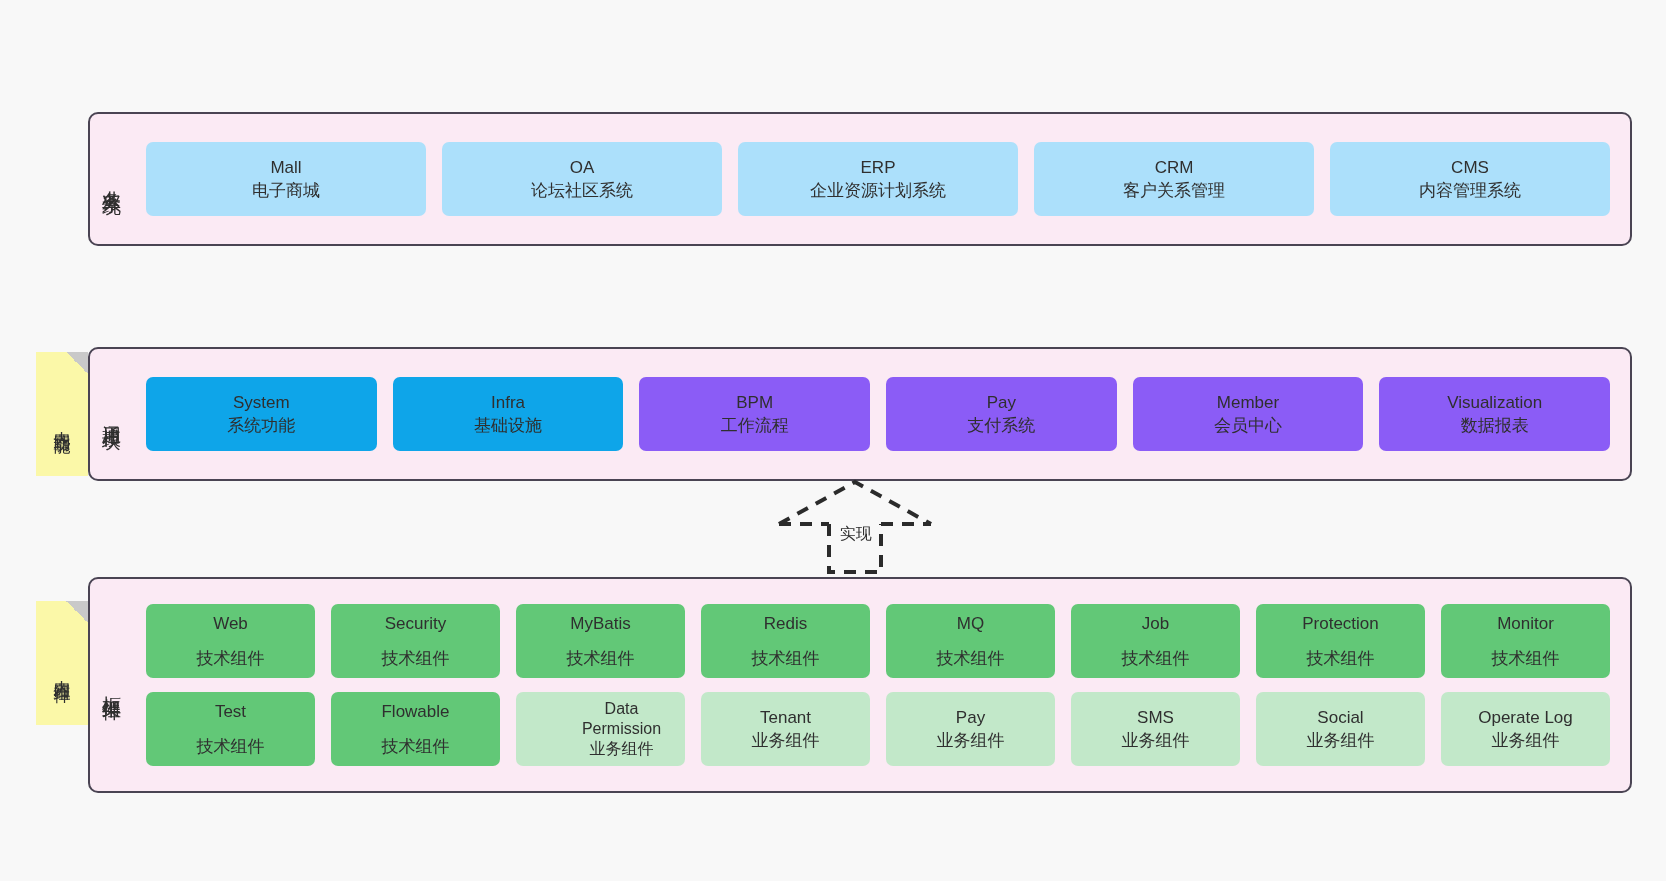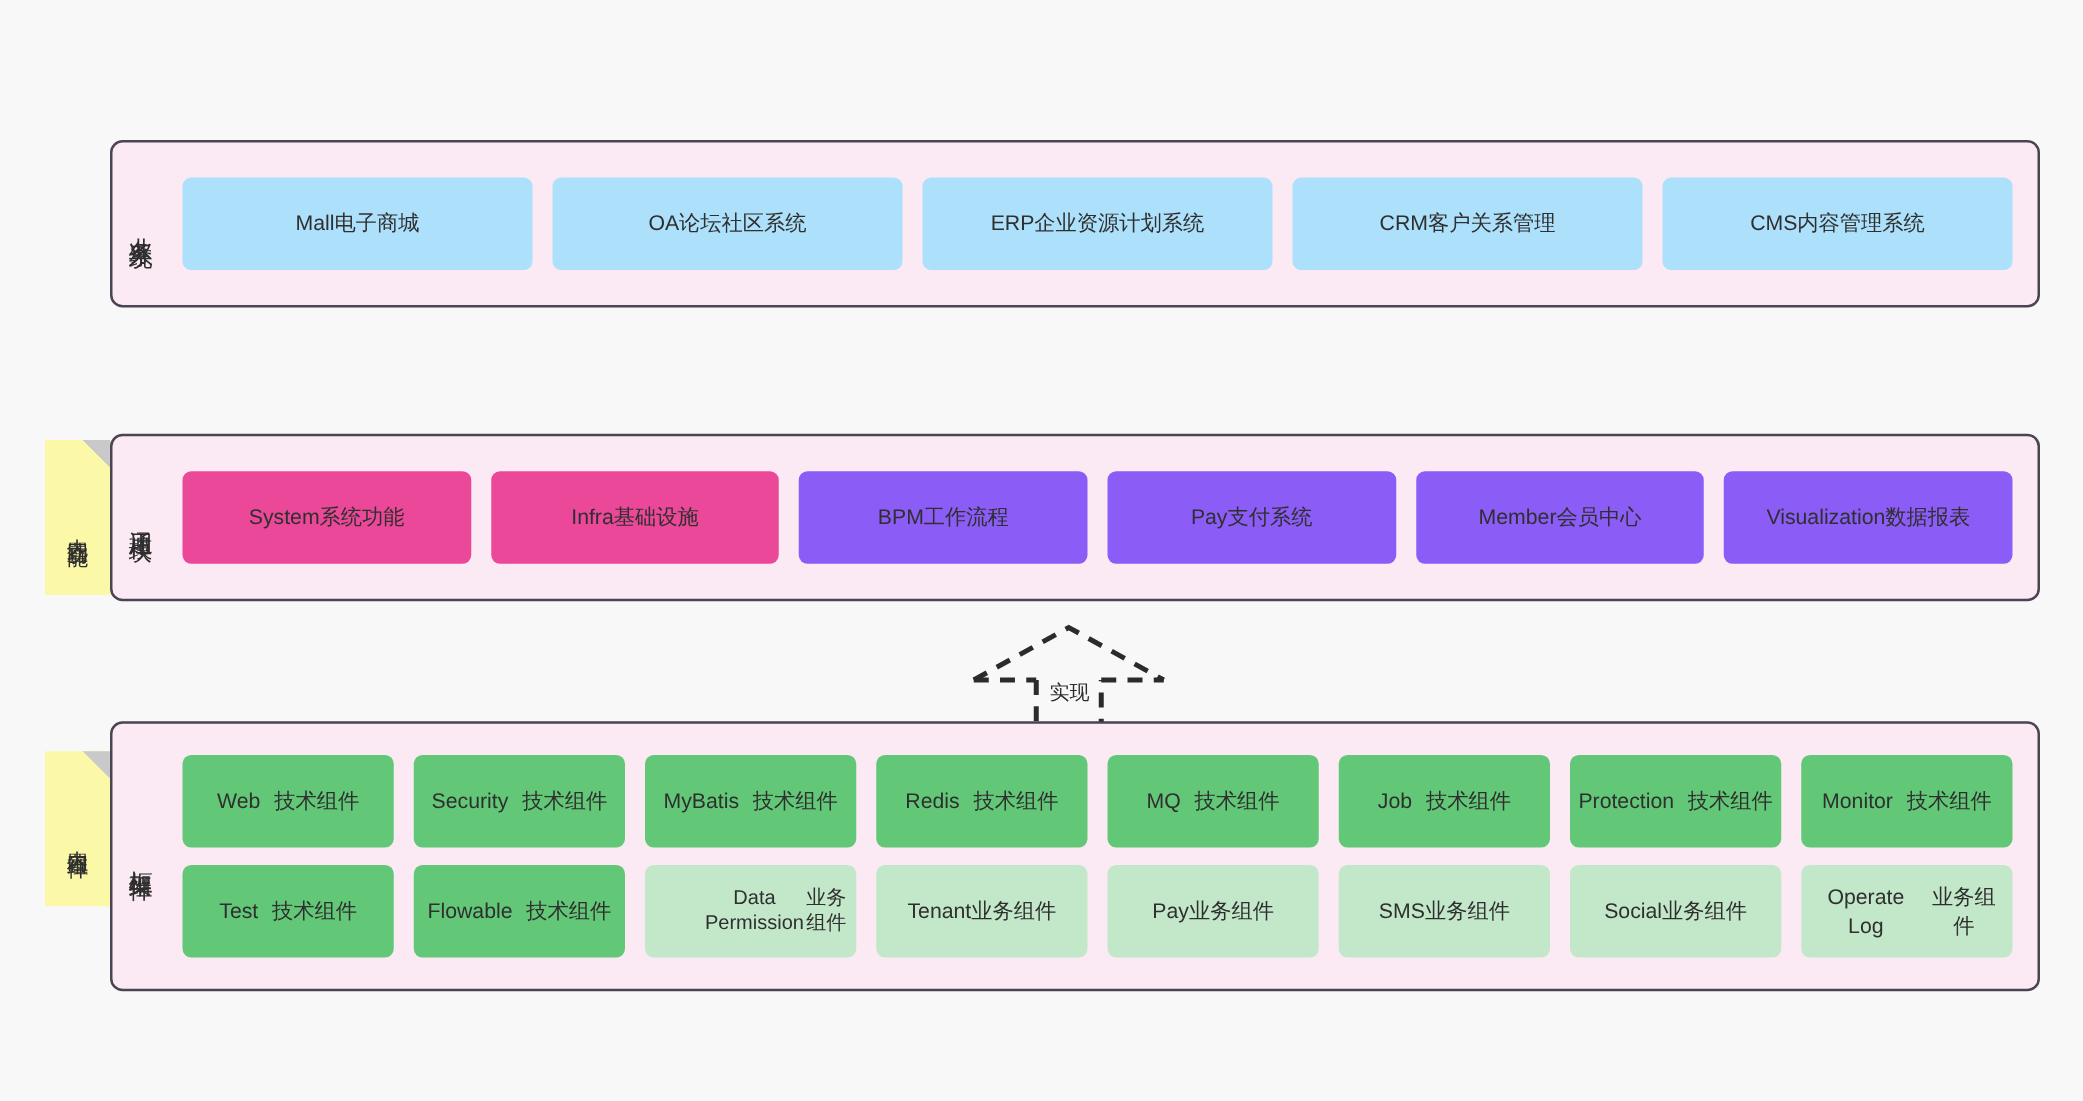--- a/index.html
+++ b/index.html
@@ -55,37 +55,37 @@
   .cell{
     flex:1 1 0;
     display:flex;
     padding:0 8px;
     box-sizing:border-box;
   }
   .node{
     flex:1 1 auto;
     border-radius:7px;
     display:flex;
-    flex-direction:row;
+    flex-direction:column;
     align-items:center;
     justify-content:center;
     text-align:center;
     font-size:17px;
     line-height:1.36;
     color:#2f2f2f;
     box-sizing:border-box;
     padding:4px 6px;
     min-height:74px;
   }
   .node .n-en{display:block;}
   .node .n-cn{display:block;}
 
   
   .c-blue      {background:#ace0fb;}
-  .c-red       {background:#ec4899;}
+  .c-red       {background:#0ea5e9;}
   .c-pink      {background:#8b5cf6;}
   .c-green     {background:#62c877;gap:11px;}
   .c-lightgreen{background:#c2e8c9;}
 
   
   .note{
     position:absolute;
     width:52px;
     background:#fbf8a8;
     box-sizing:border-box;
@@ -213,21 +213,21 @@
         <div class="cell">
           <div class="node c-pink">
             <span class="n-en">Visualization</span>
             <span class="n-cn">数据报表</span>
           </div>
         </div>
       </div>
     </div>
   </div>
 
-  <div class="uml-arrow" style="left:775px;top:496px;text-decoration:underline;">
+  <div class="uml-arrow" style="left:775px;top:476px;text-decoration:underline;">
     <svg viewBox="0 0 160 100">
       <path d="M 4 48 L 80 6 L 156 48" fill="none" stroke="#2b2b2b" stroke-width="4" stroke-dasharray="12,9" stroke-linecap="butt"></path>
       <path d="M 4 48 L 54 48 M 106 48 L 156 48" fill="none" stroke="#2b2b2b" stroke-width="4" stroke-dasharray="12,9"></path>
       <path d="M 54 48 L 54 96 L 106 96 L 106 48" fill="none" stroke="#2b2b2b" stroke-width="4" stroke-dasharray="12,9"></path>
     </svg>
     <span class="lbl">实现</span>
   </div>
 
   <div class="note" style="left:36px;top:601px;height:124px;">
     <span class="fold"></span>

